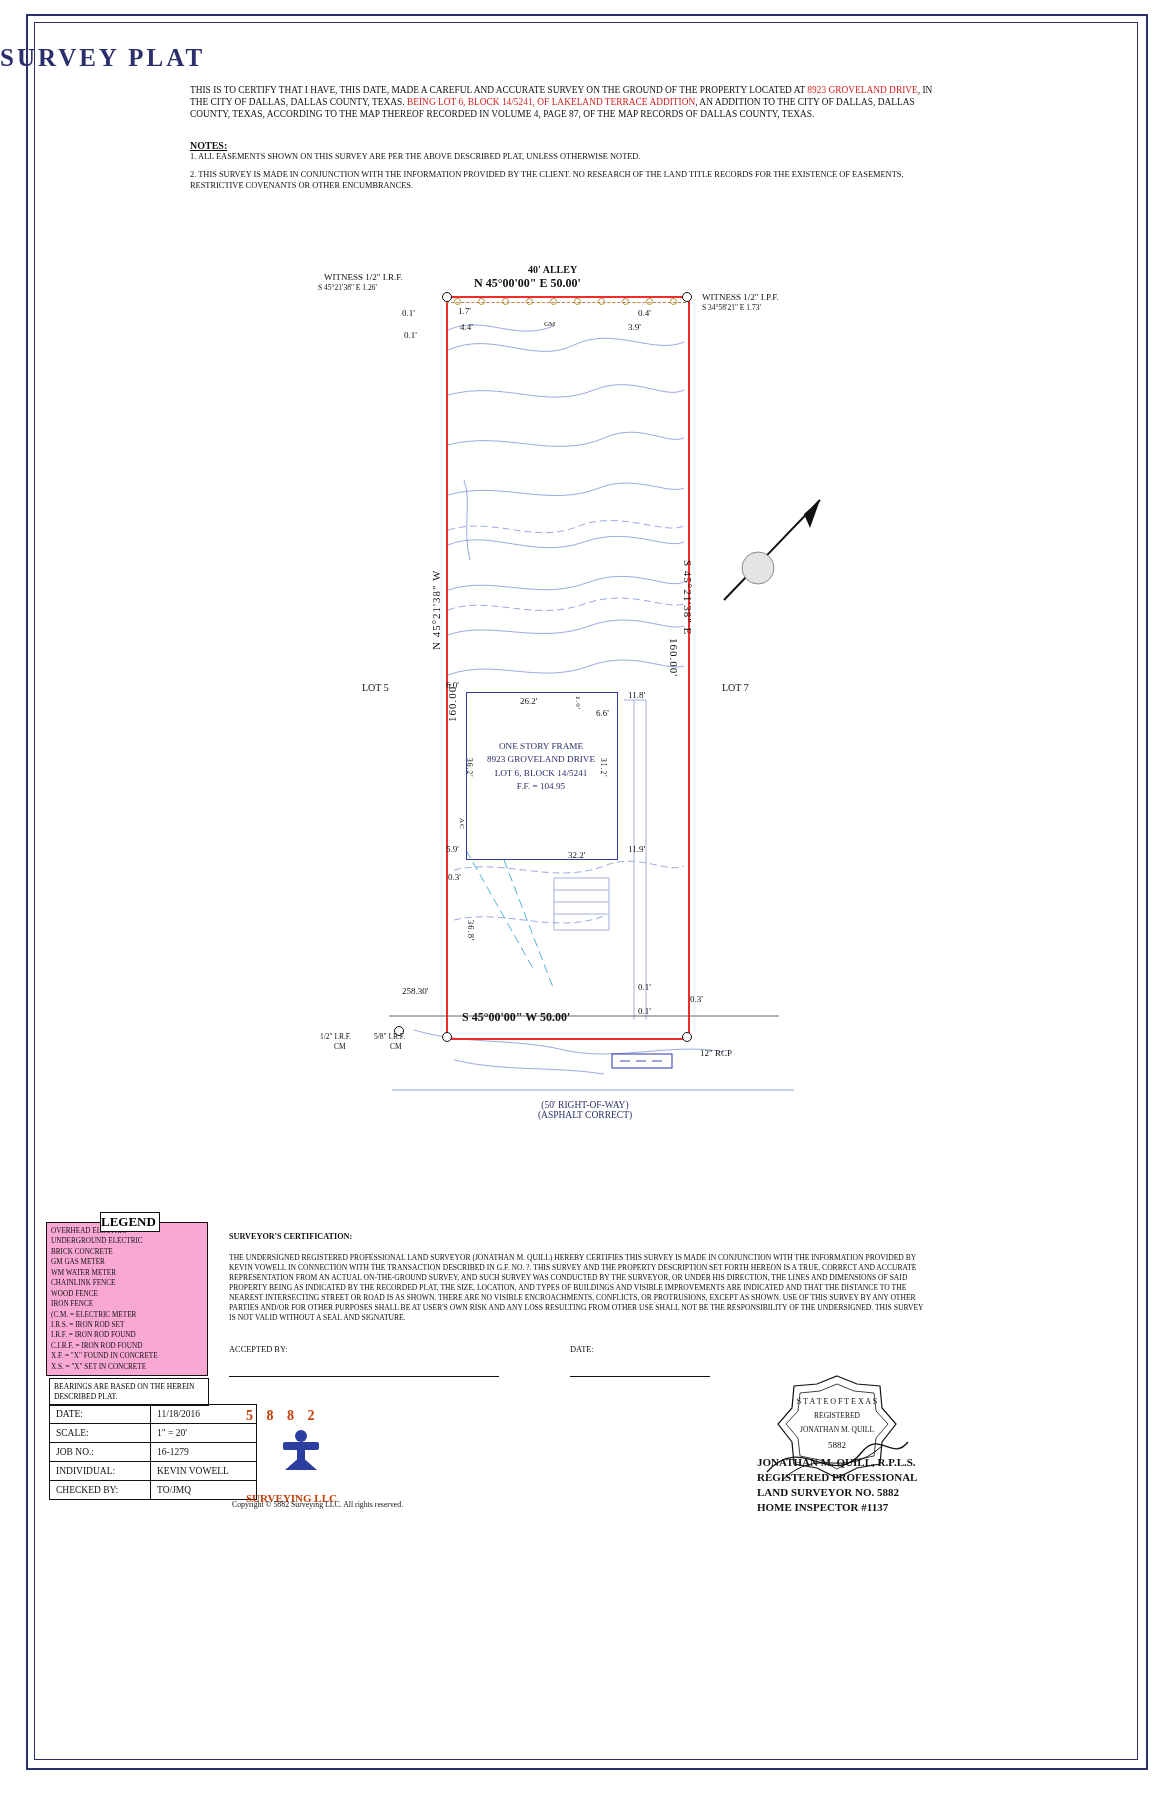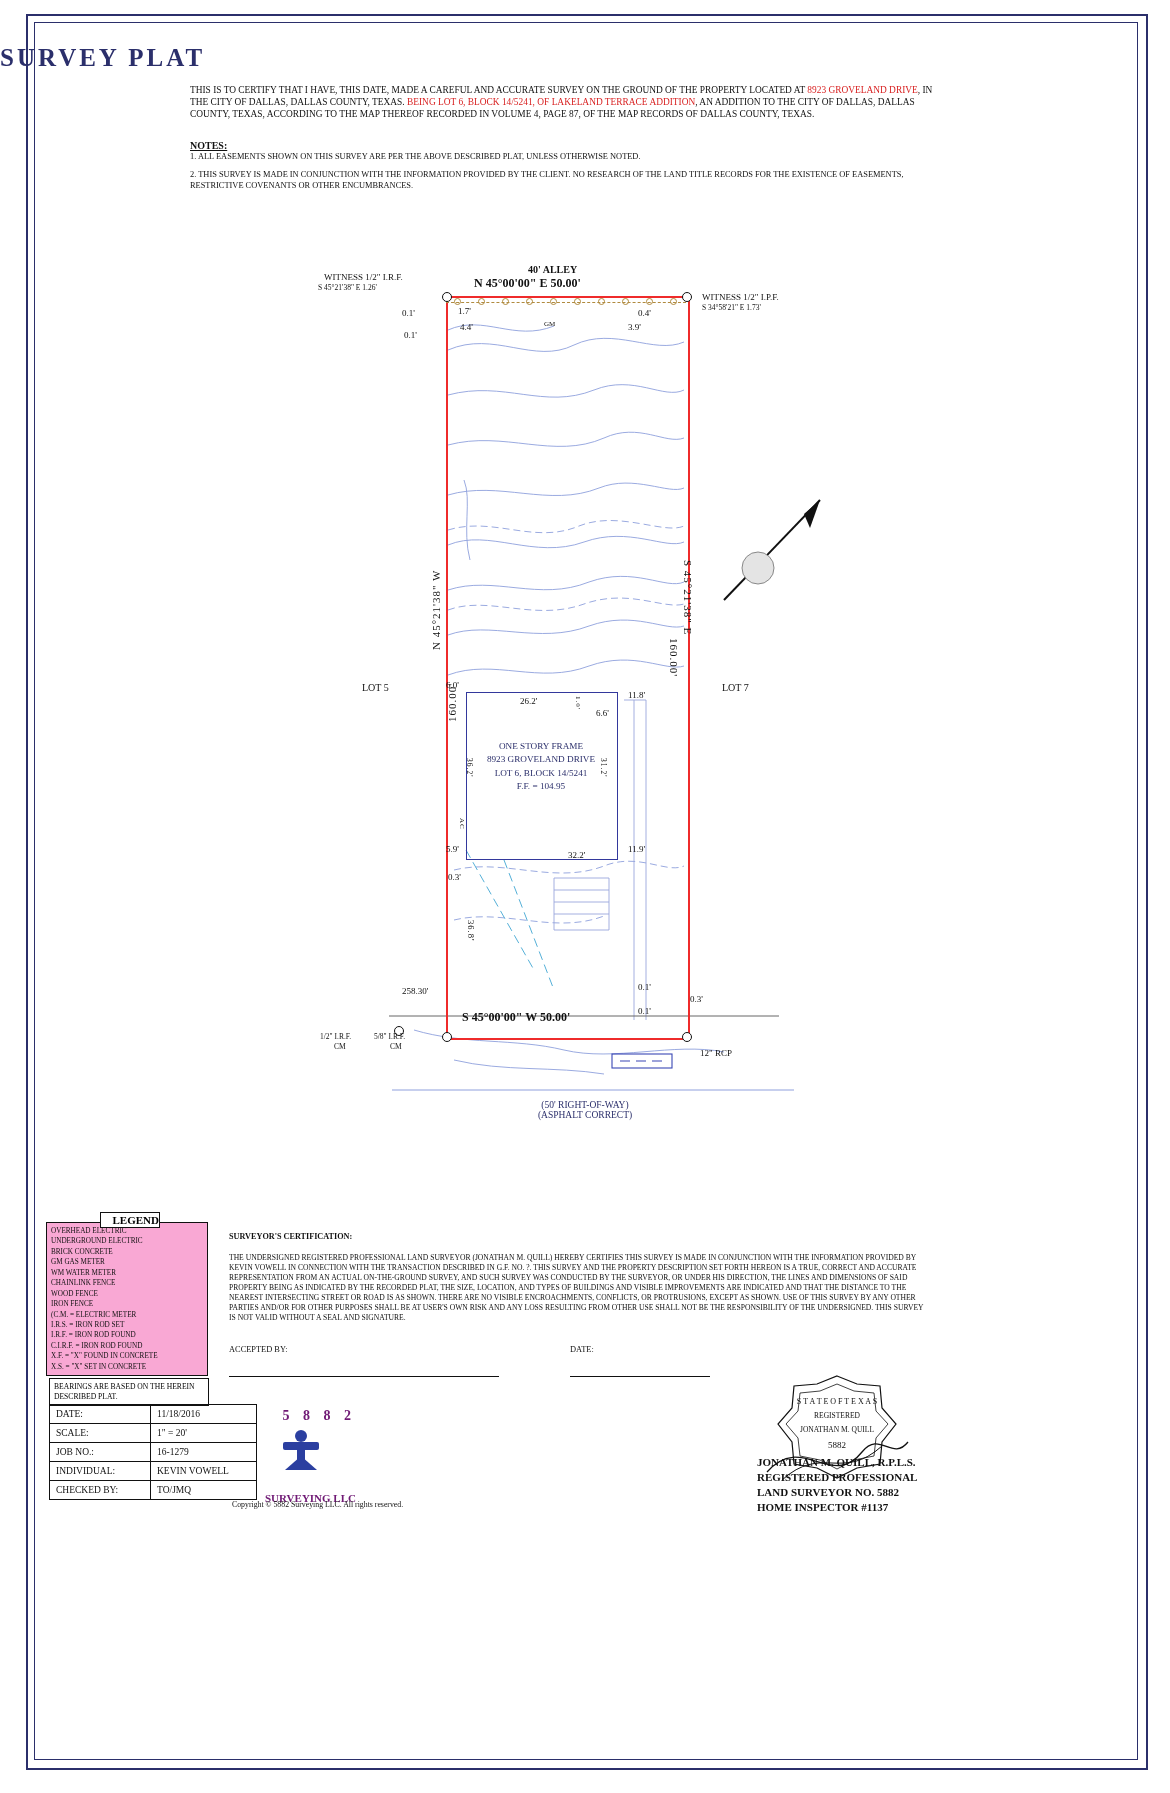--- a/index.html
+++ b/index.html
@@ -26,34 +26,34 @@
   .house-txt{position:absolute;left:432px;top:510px;width:150px;text-align:center;font-size:9.2px;line-height:1.45;color:#2b2f6b;}
   .topline{position:absolute;left:412px;top:72px;width:240px;border-top:1px dashed #b08a3e;}
   .alleydots{position:absolute;left:414px;top:68px;width:236px;height:8px;}
   .alleydots span{position:absolute;top:0;width:5px;height:5px;border:1px solid #b08a3e;border-radius:50%;}
   .street{position:absolute;left:0;right:0;top:870px;text-align:center;color:#2b2f6b;}
   .street .nm{font-size:22px;letter-spacing:1px;}
   .street .sub{font-size:9.5px;}
   .svgwrap{position:absolute;left:0;top:0;width:1102px;height:1000px;}
   
   .legend{position:absolute;left:46px;top:1222px;width:160px;border:1px solid #111;background:#f9a8d4;}
-  .legend-title{position:absolute;left:100px;top:1222px;width:58px;text-align:right;border:1px solid #111;background:#fff;font-size:11px;font-weight:bold;padding:1px 0;transform:translate(0,-10px);}
+  .legend-title{position:absolute;left:100px;top:1222px;width:58px;text-align:left;border:1px solid #111;background:#fff;font-size:13px;font-weight:bold;padding:1px 0;transform:translate(0,-10px);}
   .legend ul{list-style:none;margin:0;padding:3px 4px;}
   .legend li{font-size:7.2px;line-height:1.45;color:#111;white-space:nowrap;}
   .bearings{position:absolute;left:49px;top:1378px;width:160px;border:1px solid #111;font-size:7.6px;padding:3px 4px;line-height:1.3;box-sizing:border-box;}
   .infotable{position:absolute;left:49px;top:1404px;width:208px;border:1px solid #111;border-collapse:collapse;}
   .infotable td{border:1px solid #111;font-size:9.5px;padding:4px 6px;color:#111;}
   .infotable td.k{width:88px;}
   .certblk{position:absolute;left:229px;top:1232px;width:700px;font-size:7.6px;color:#111;line-height:1.32;}
   .certblk h4{margin:0 0 10px 0;font-size:8.2px;font-weight:bold;}
   .accept{position:absolute;left:229px;top:1345px;font-size:8.4px;color:#111;}
   .dateL{position:absolute;left:570px;top:1345px;font-size:8.4px;color:#111;}
   .sigline1{position:absolute;left:229px;top:1376px;width:270px;border-top:1px solid #111;}
   .sigline2{position:absolute;left:570px;top:1376px;width:140px;border-top:1px solid #111;}
-  .company{position:absolute;left:246px;top:1408px;width:110px;text-align:right;color:#701a75;}
+  .company{position:absolute;left:246px;top:1408px;width:110px;text-align:left;color:#c2410c;}
   .company .num{font-size:14px;letter-spacing:5px;font-weight:bold;}
   .company .nm{font-size:11px;font-weight:bold;margin-top:20px;}
   .addr{position:absolute;left:345px;top:1412px;font-size:9px;line-height:1.5;color:#111;}
   .copyr{position:absolute;left:232px;top:1500px;font-size:7.8px;color:#111;}
   .seal{position:absolute;left:762px;top:1372px;width:150px;height:110px;}
   .sealtxt{position:absolute;left:757px;top:1455px;width:180px;font-size:11px;line-height:1.35;color:#111;font-weight:bold;}
 </style>
 </head>
 <body>
 

